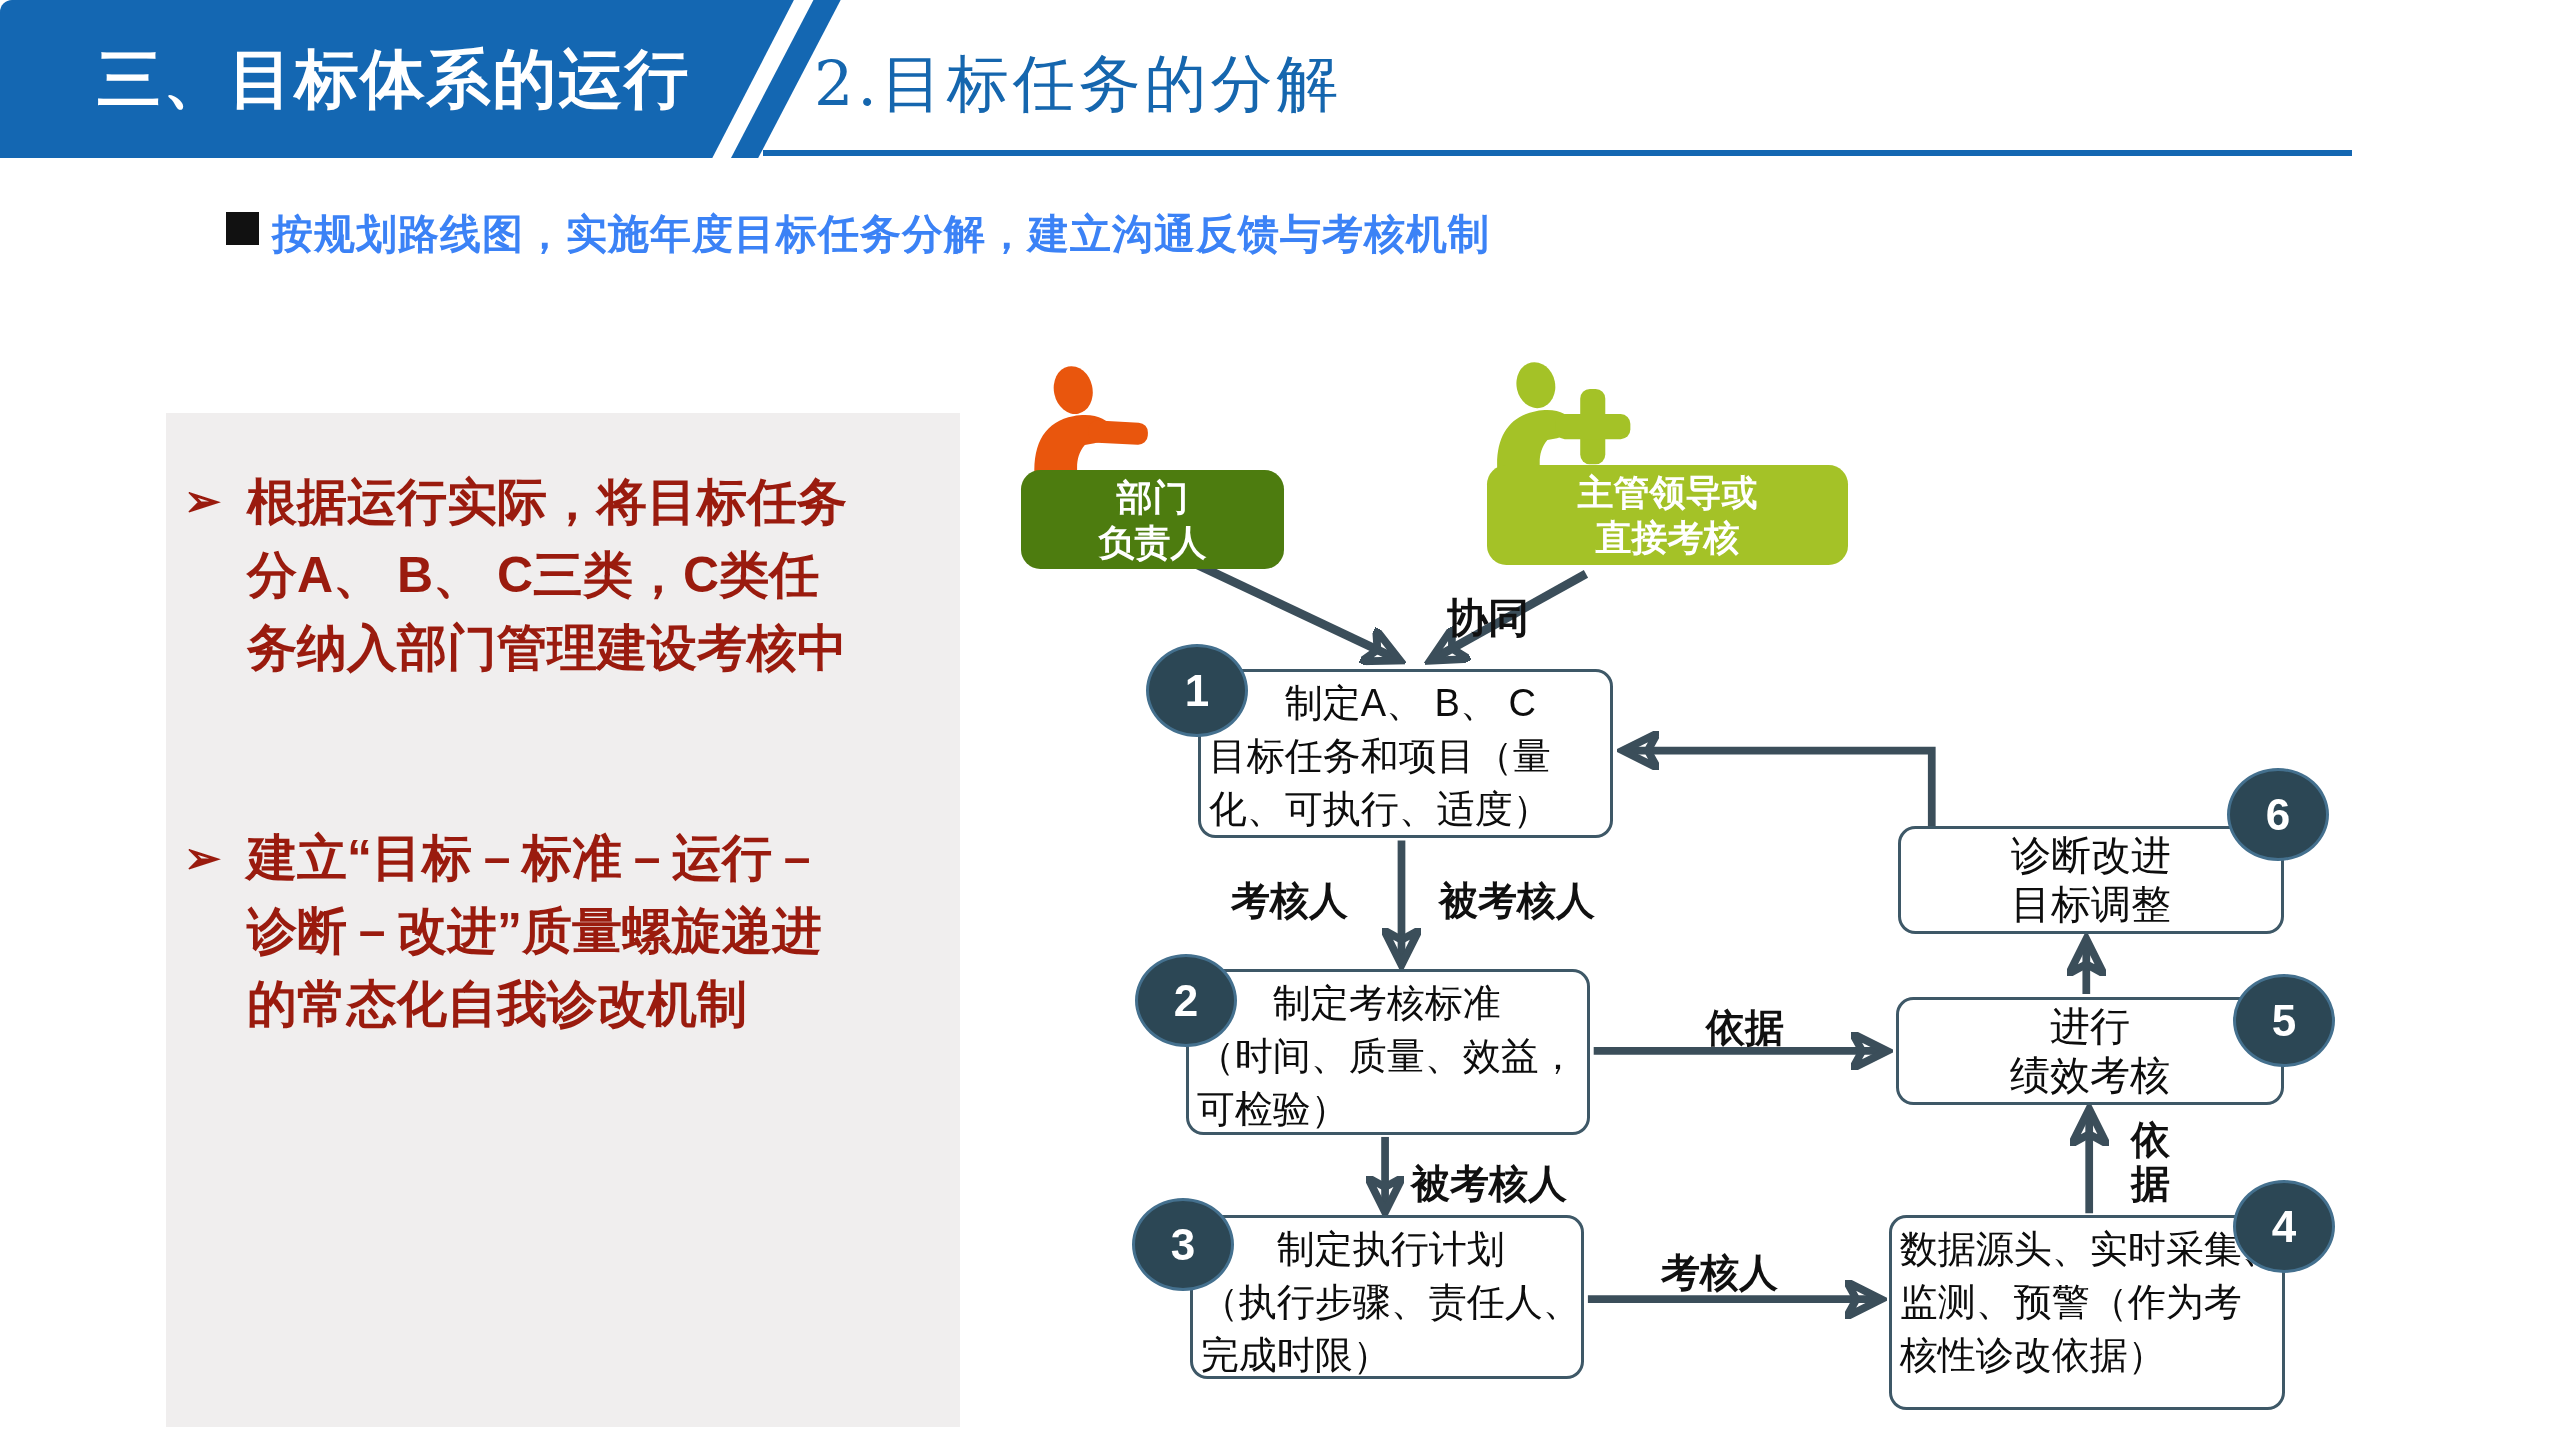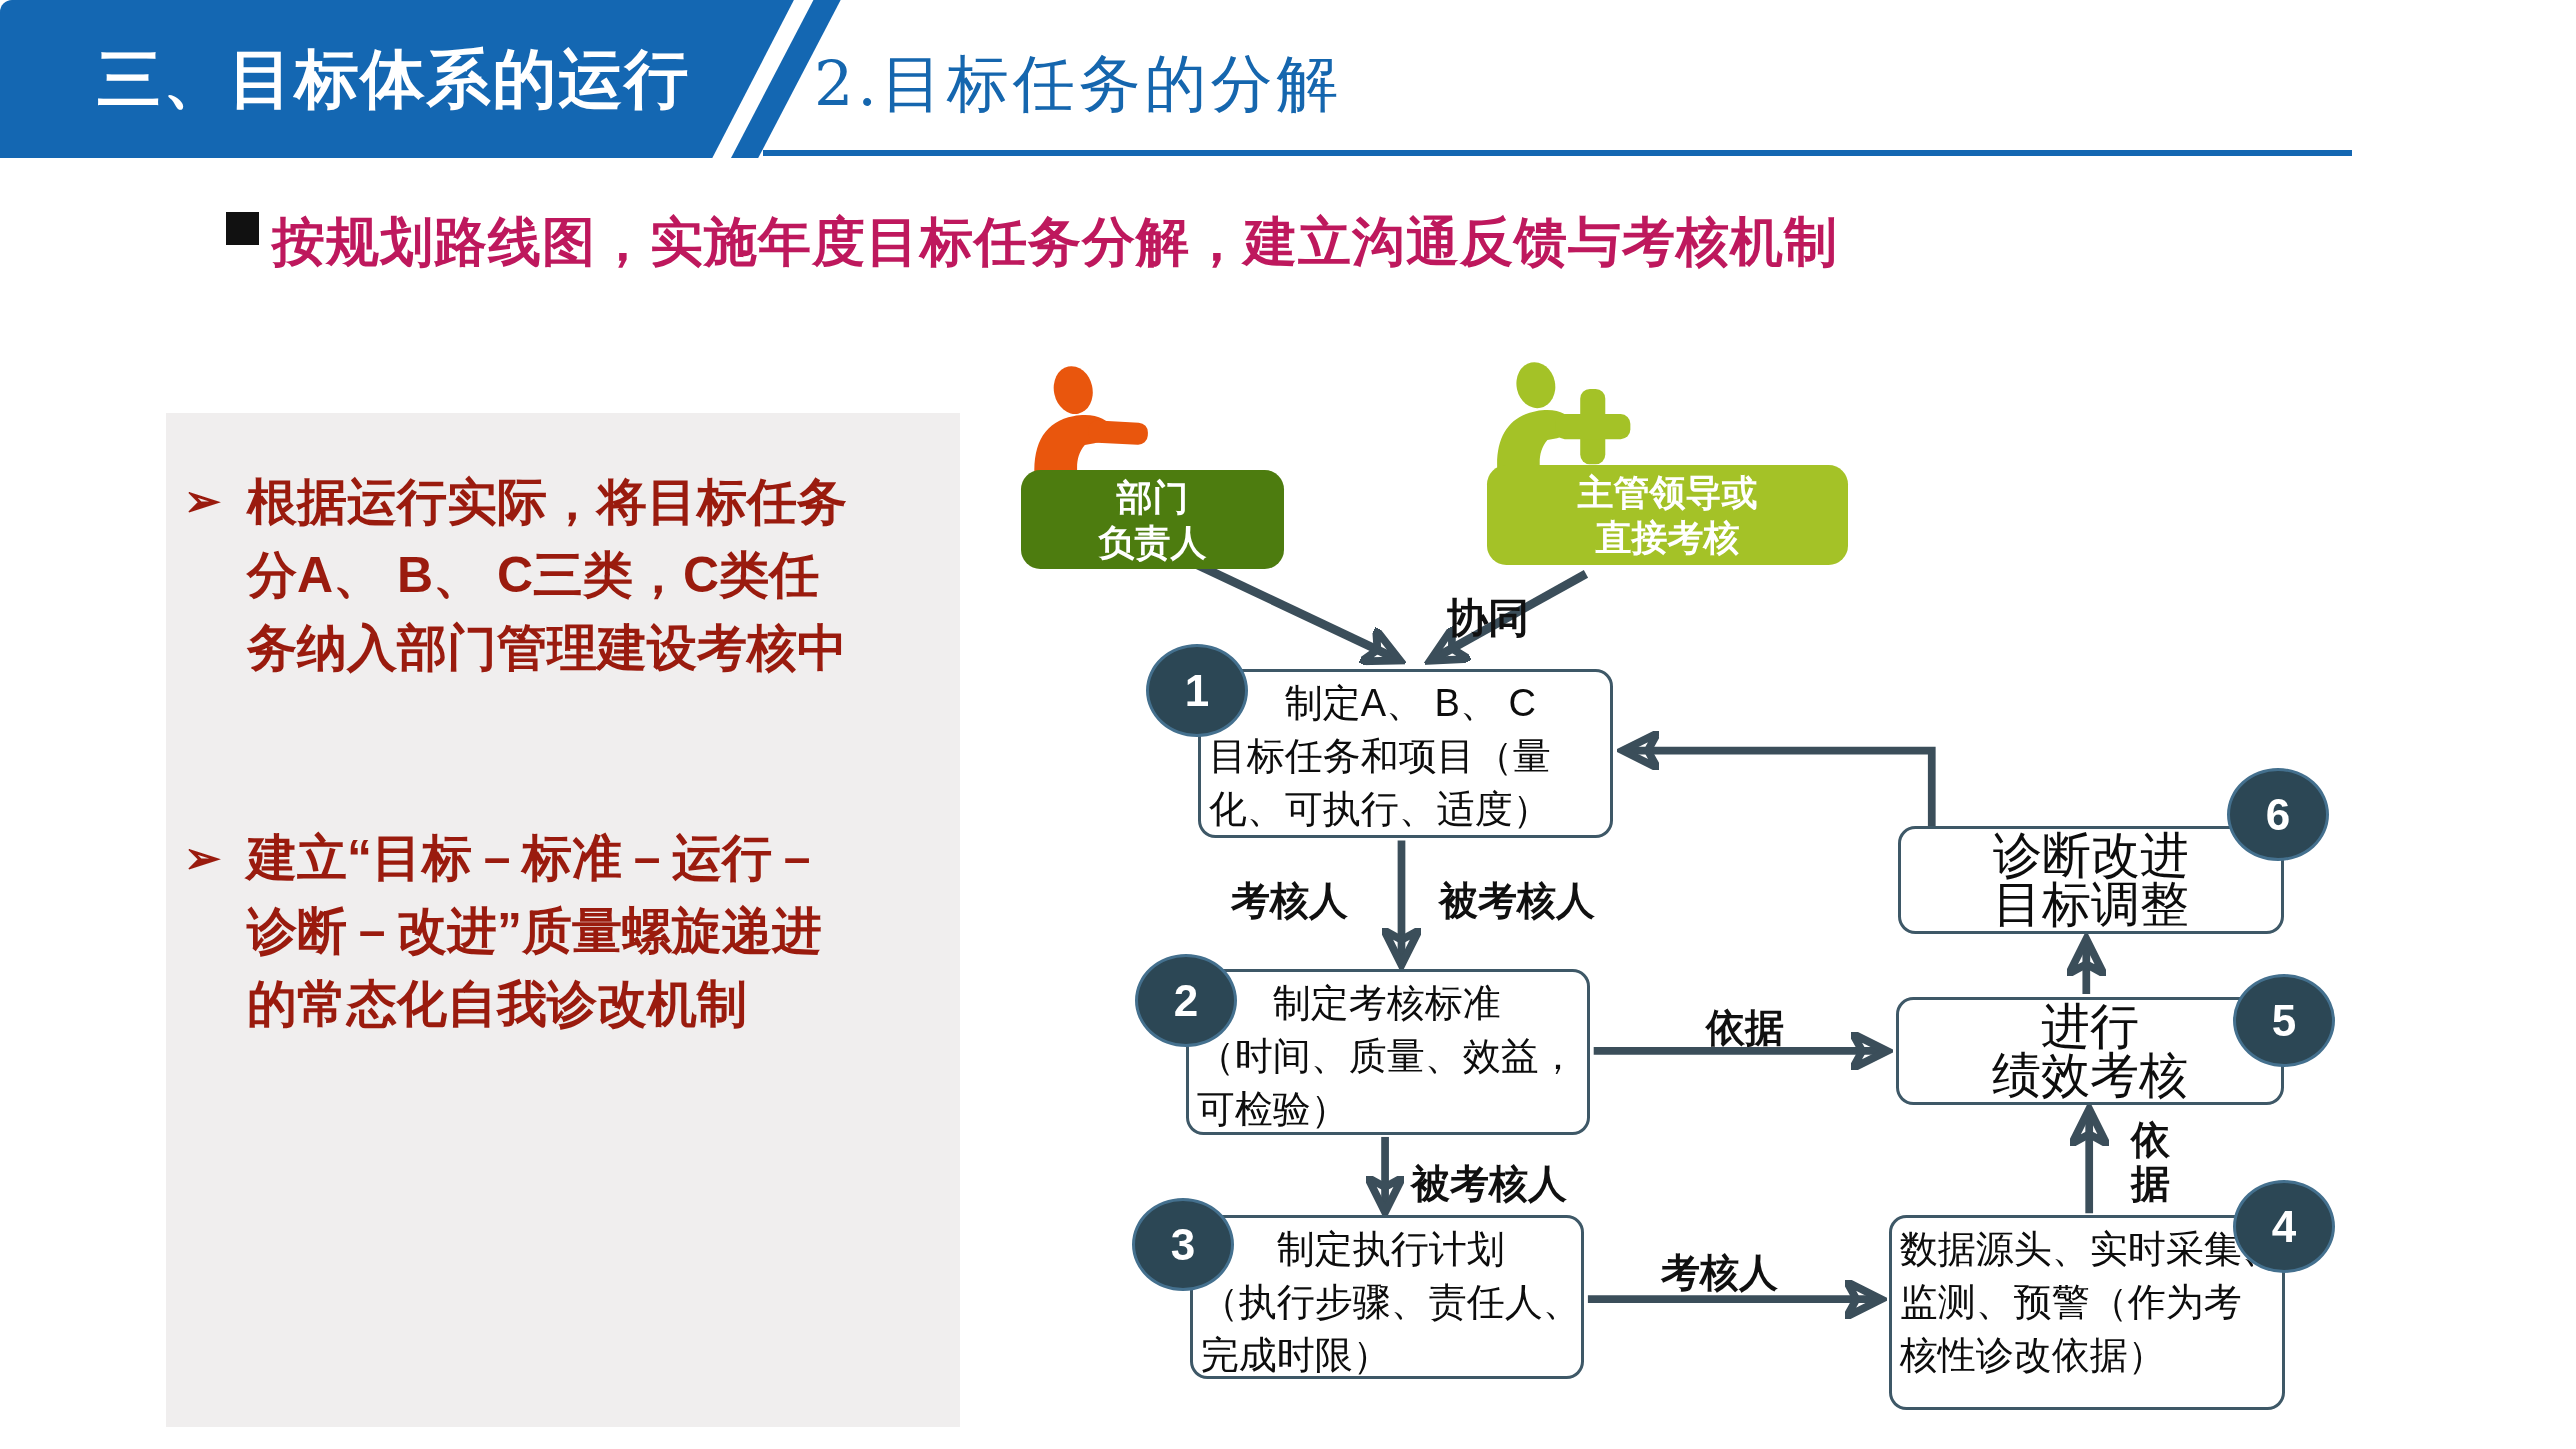--- a/index.html
+++ b/index.html
@@ -21,21 +21,21 @@
     color:#ffffff;font-size:64px;font-weight:bold;letter-spacing:1.9px;white-space:nowrap;
   }
   .section-title{
     position:absolute;left:814px;top:42px;color:#1566ae;font-size:62px;
     font-family:"DejaVu Serif",serif;white-space:nowrap;letter-spacing:3.9px;
   }
   .title-underline{position:absolute;left:763px;top:150px;width:1766px;height:5.8px;background:#1467b2;}
   
   .subtitle-square{position:absolute;left:226px;top:212px;width:33px;height:33px;background:#111111;}
   .subtitle{
-    position:absolute;left:272px;top:207px;color:#be185d;font-size:53px;font-weight:bold;
+    position:absolute;left:272px;top:207px;color:#3b82f6;font-size:41px;font-weight:bold;
     letter-spacing:1px;white-space:nowrap;
   }
   
   .panel{position:absolute;left:166px;top:413px;width:794px;height:1014px;background:#f0eeee;}
   .red-marker{position:absolute;color:#9a1b0e;font-size:44px;font-weight:bold;}
   .m1{left:184px;top:475px;}
   .m2{left:184px;top:832px;}
   .red-text{
     position:absolute;left:247px;color:#9a1b0e;font-size:50px;font-weight:bold;
     line-height:73px;white-space:pre;
@@ -66,21 +66,21 @@
   .l-yiju-h{left:1706px;top:1001px;}
   .l-khr2{left:1661px;top:1246px;}
   .l-yiju-v{left:2131px;top:1118px;width:41px;white-space:normal;word-break:break-all;line-height:44px;}
   
   .fbox{
     position:absolute;z-index:3;background:#ffffff;border:3.9px solid #3e5867;border-radius:17.4px;
     color:#0d0d0d;box-sizing:border-box;
   }
   .fbox .ftext{font-size:38px;line-height:53px;white-space:pre;padding:4.8px 7.7px;}
   .fbox.center{display:flex;align-items:center;justify-content:center;}
-  .fbox.center .ftext{text-align:center;font-size:49px;line-height:49px;padding:0;}
+  .fbox.center .ftext{text-align:center;font-size:40px;line-height:49px;padding:0;}
   .b1{left:1198px;top:669px;width:415px;height:169px;}
   .b2{left:1186px;top:969px;width:404px;height:166px;}
   .b3{left:1190px;top:1215px;width:394px;height:164px;}
   .b4{left:1889px;top:1215px;width:396px;height:195px;}
   .b5{left:1896px;top:997px;width:388px;height:108px;}
   .b6{left:1898px;top:826px;width:386px;height:108px;}
   
   .badge{
     position:absolute;z-index:5;width:102px;height:93px;border-radius:50%;
     background:#2c4755;border:3.9px solid #44708e;color:#ffffff;font-size:44px;font-weight:bold;

